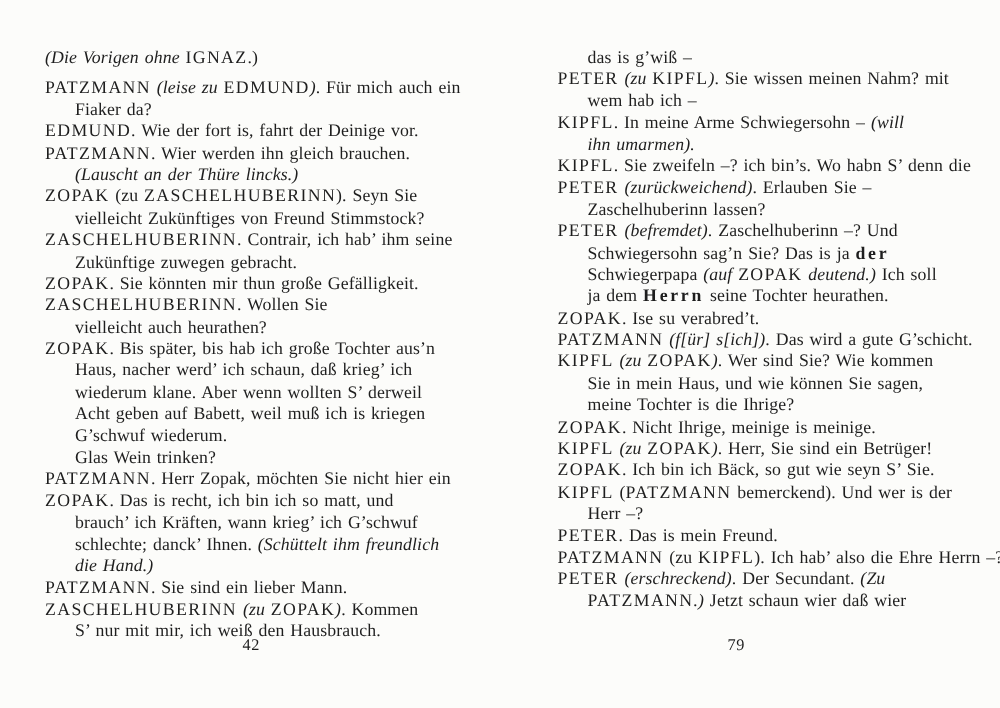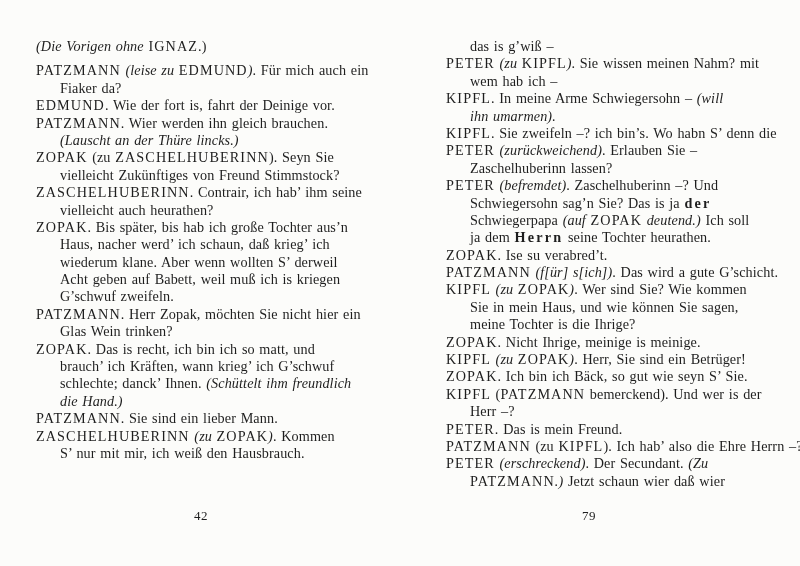--- a/index.html
+++ b/index.html
@@ -55,28 +55,31 @@
     <div id="left-lines">
         <div class="line"><span class="it">(Die Vorigen ohne </span><span class="caps">IGNAZ</span><span class="rm">.)</span></div>
         <div class="line gap"><span class="caps">PATZMANN</span><span class="it"> (leise zu </span><span class="caps">EDMUND</span><span class="it">)</span><span class="rm">. Für mich auch ein</span></div>
         <div class="line ind"><span class="rm">Fiaker da?</span></div>
         <div class="line"><span class="caps">EDMUND</span><span class="rm">. Wie der fort is, fahrt der Deinige vor.</span></div>
         <div class="line"><span class="caps">PATZMANN</span><span class="rm">. Wier werden ihn gleich brauchen.</span></div>
         <div class="line ind"><span class="it">(Lauscht an der Thüre lincks.)</span></div>
         <div class="line"><span class="caps">ZOPAK</span><span class="rm"> (zu </span><span class="caps">ZASCHELHUBERINN</span><span class="rm">). Seyn Sie</span></div>
         <div class="line ind"><span class="rm">vielleicht Zukünftiges von Freund Stimmstock?</span></div>
         <div class="line"><span class="caps">ZASCHELHUBERINN</span><span class="rm">. Contrair, ich hab’ ihm seine</span></div>
+        <div class="line ind"><span class="rm">Zukünftige zuwegen gebracht.</span></div>
+        <div class="line"><span class="caps">ZOPAK</span><span class="rm">. Sie könnten mir thun große Gefälligkeit.</span></div>
+        <div class="line"><span class="caps">ZASCHELHUBERINN</span><span class="rm">. Wollen Sie</span></div>
         <div class="line ind"><span class="rm">vielleicht auch heurathen?</span></div>
         <div class="line"><span class="caps">ZOPAK</span><span class="rm">. Bis später, bis hab ich große Tochter aus’n</span></div>
         <div class="line ind"><span class="rm">Haus, nacher werd’ ich schaun, daß krieg’ ich</span></div>
         <div class="line ind"><span class="rm">wiederum klane. Aber wenn wollten S’ derweil</span></div>
         <div class="line ind"><span class="rm">Acht geben auf Babett, weil muß ich is kriegen</span></div>
-        <div class="line ind"><span class="rm">G’schwuf zweifeln.</span></div>
+        <div class="line ind"><span class="rm">G’schwuf wiederum.</span></div>
+        <div class="line ind"><span class="rm">Glas Wein trinken?</span></div>
         <div class="line"><span class="caps">PATZMANN</span><span class="rm">. Herr Zopak, möchten Sie nicht hier ein</span></div>
-        <div class="line ind"><span class="rm">Glas Wein trinken?</span></div>
         <div class="line"><span class="caps">ZOPAK</span><span class="rm">. Das is recht, ich bin ich so matt, und</span></div>
         <div class="line ind"><span class="rm">brauch’ ich Kräften, wann krieg’ ich G’schwuf</span></div>
         <div class="line ind"><span class="rm">schlechte; danck’ Ihnen. </span><span class="it">(Schüttelt ihm freundlich</span></div>
         <div class="line ind"><span class="it">die Hand.)</span></div>
         <div class="line"><span class="caps">PATZMANN</span><span class="rm">. Sie sind ein lieber Mann.</span></div>
         <div class="line"><span class="caps">ZASCHELHUBERINN</span><span class="it"> (zu </span><span class="caps">ZOPAK</span><span class="it">)</span><span class="rm">. Kommen</span></div>
         <div class="line ind"><span class="rm">S’ nur mit mir, ich weiß den Hausbrauch.</span></div>
       </div>
   </div>
   <div class="page" id="page-right">

